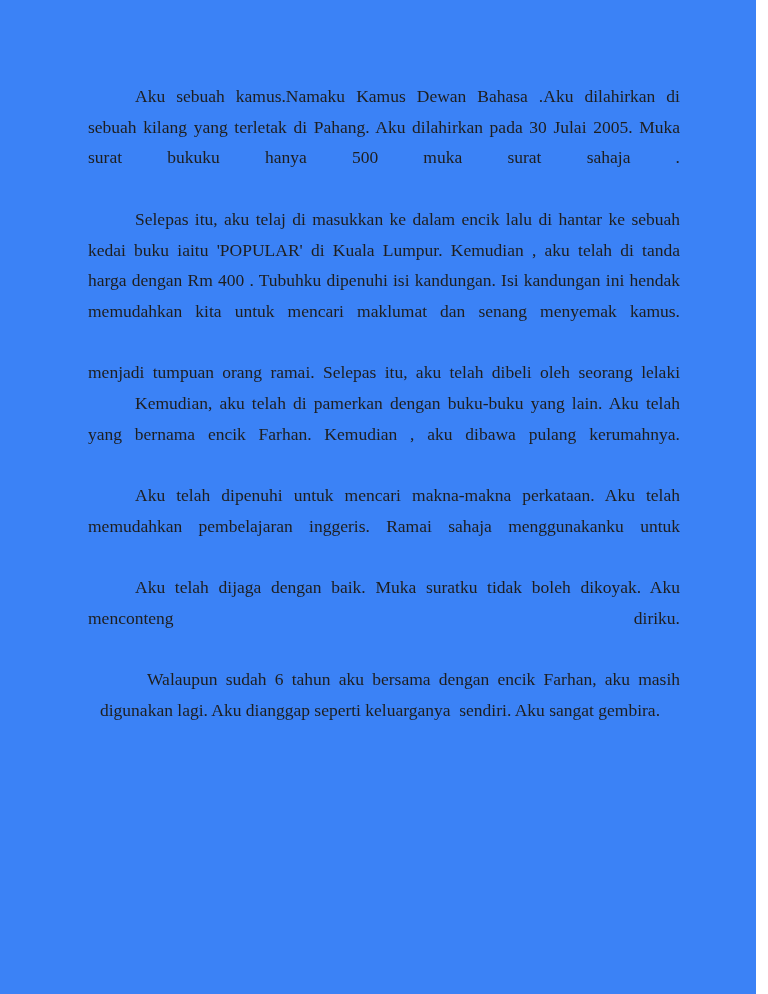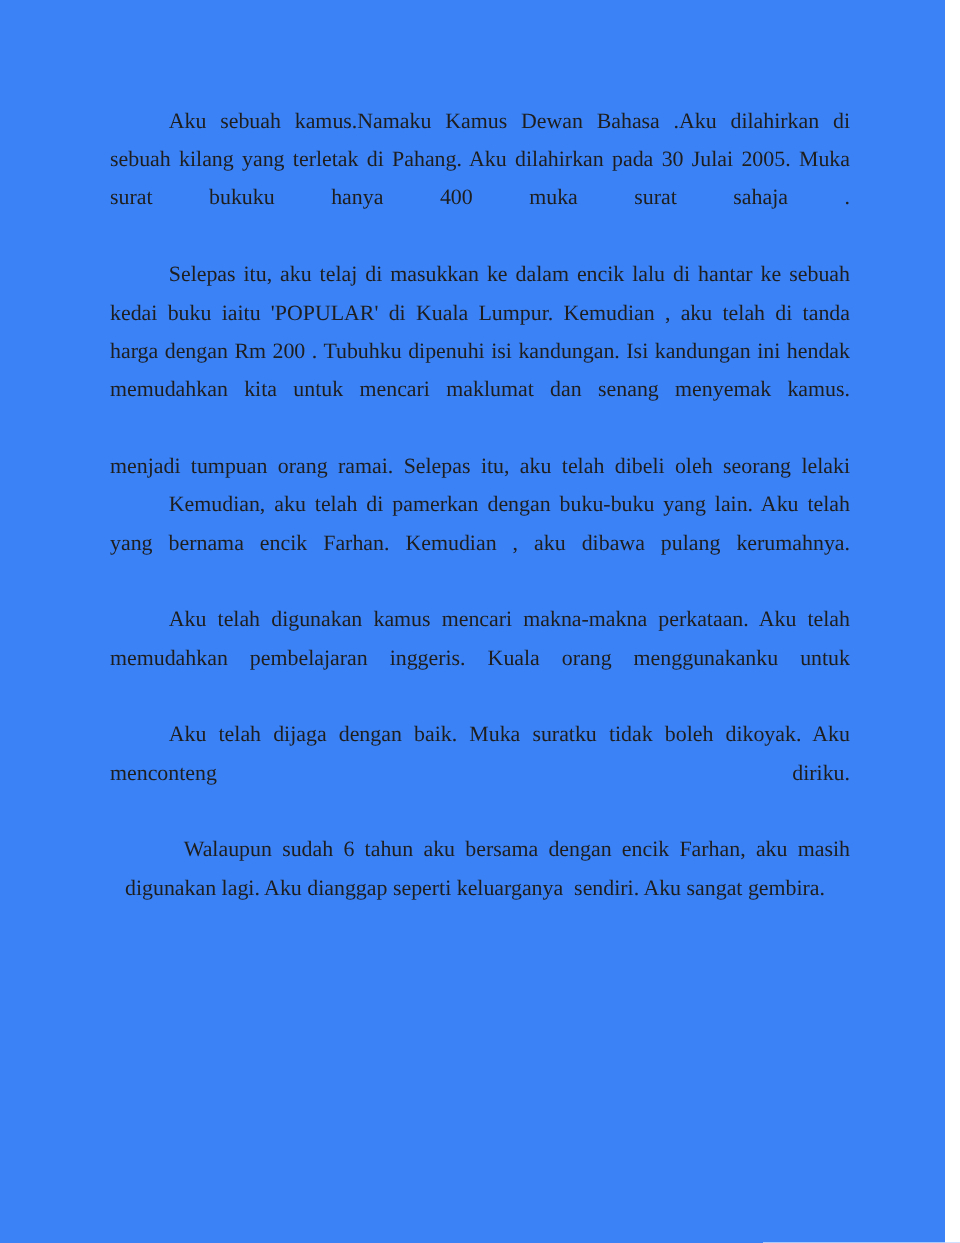--- a/index.html
+++ b/index.html
@@ -46,36 +46,36 @@
   }
 </style>
 </head>
 <body>
 
 <div class="page">
   <div class="text-block" id="text-block" style="color: rgb(30, 30, 30);">
       <div class="paragraph">
         <div class="line indent">Aku sebuah kamus.Namaku Kamus Dewan Bahasa .Aku dilahirkan di</div>
         <div class="line">sebuah kilang yang terletak di Pahang. Aku dilahirkan pada 30 Julai 2005. Muka</div>
-        <div class="line">surat bukuku hanya 400 muka surat sahaja .</div>
+        <div class="line">surat bukuku hanya 500 muka surat sahaja .</div>
       </div>
       <div class="paragraph">
         <div class="line indent">Selepas itu, aku telaj di masukkan ke dalam encik lalu di hantar ke sebuah</div>
         <div class="line">kedai buku iaitu 'POPULAR' di Kuala Lumpur. Kemudian , aku telah di tanda</div>
-        <div class="line">harga dengan Rm 200 . Tubuhku dipenuhi isi kandungan. Isi kandungan ini hendak</div>
+        <div class="line">harga dengan Rm 400 . Tubuhku dipenuhi isi kandungan. Isi kandungan ini hendak</div>
         <div class="line">memudahkan kita untuk mencari maklumat dan senang menyemak kamus.</div>
       </div>
       <div class="paragraph">
         <div class="line">menjadi tumpuan orang ramai. Selepas itu, aku telah dibeli oleh seorang lelaki</div>
         <div class="line indent">Kemudian, aku telah di pamerkan dengan buku-buku yang lain. Aku telah</div>
         <div class="line">yang bernama encik Farhan. Kemudian , aku dibawa pulang kerumahnya.</div>
       </div>
       <div class="paragraph">
-        <div class="line indent">Aku telah digunakan kamus mencari makna-makna perkataan. Aku telah</div>
-        <div class="line">memudahkan pembelajaran inggeris. Kuala orang menggunakanku untuk</div>
+        <div class="line indent">Aku telah dipenuhi untuk mencari makna-makna perkataan. Aku telah</div>
+        <div class="line">memudahkan pembelajaran inggeris. Ramai sahaja menggunakanku untuk</div>
       </div>
       <div class="paragraph">
         <div class="line indent">Aku telah dijaga dengan baik. Muka suratku tidak boleh dikoyak. Aku</div>
         <div class="line">menconteng diriku.</div>
       </div>
       <div class="paragraph">
         <div class="line indent">Walaupun sudah 6 tahun aku bersama dengan encik Farhan, aku masih</div>
         <div class="line no-stretch">digunakan lagi. Aku dianggap seperti keluarganya  sendiri. Aku sangat gembira.</div>
       </div>
     </div>

